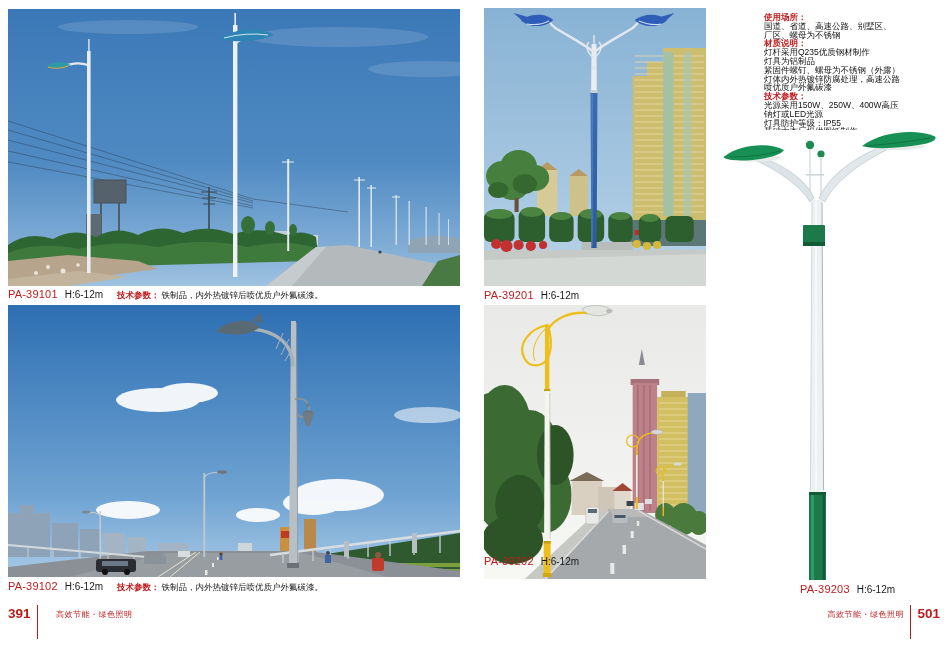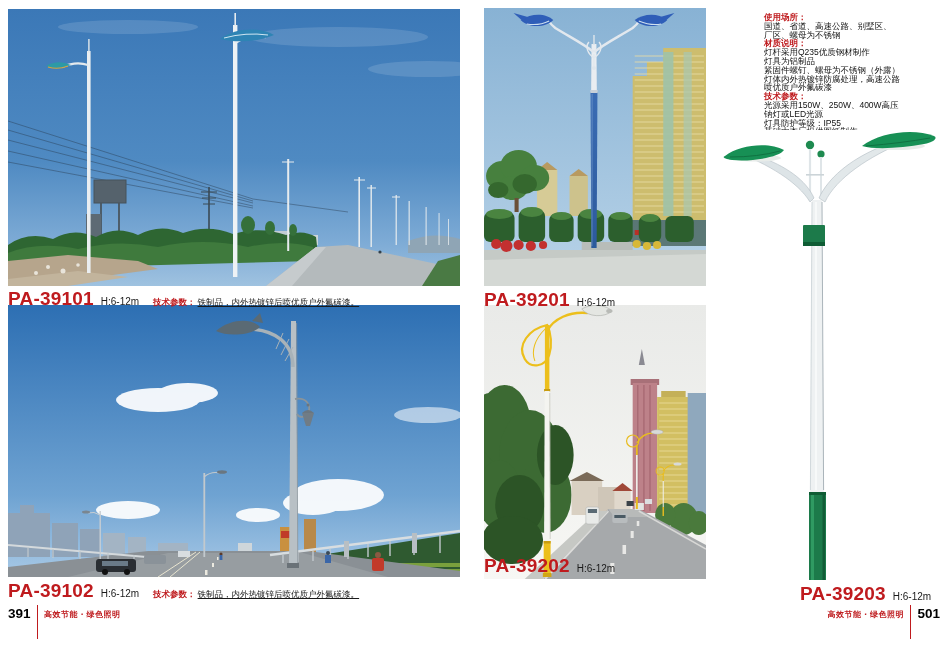--- a/index.html
+++ b/index.html
@@ -2,30 +2,30 @@
 <html style="--accent: #bf1b1e;"><head>
 <meta charset="utf-8">
 <style>
   html,body{margin:0;padding:0;background:#ffffff;}
   body{width:950px;height:651px;position:relative;font-family:"Liberation Sans","DejaVu Sans",sans-serif;overflow:hidden;}
   .page{position:absolute;inset:0;background:#fff;border-radius:7px;}
   .photo{position:absolute;overflow:hidden;background:#dfe6ec;}
   .photo svg{display:block;width:100%;height:100%;}
   .render{position:absolute;background:#fff;}
   .cap{position:absolute;white-space:nowrap;display:flex;align-items:baseline;}
-  .code{font-size:19px;font-weight:700;color:var(--accent,#bf1b1e);letter-spacing:.2px;}
+  .code{font-size:11px;font-weight:400;color:var(--accent,#bf1b1e);letter-spacing:.2px;}
   .hval{font-size:10px;color:#1a1a1a;margin-left:7px;}
   .tlabel{font-size:8.5px;font-weight:700;color:var(--accent,#bf1b1e);margin-left:14px;}
-  .tnote{font-size:8.5px;color:#1a1a1a;margin-left:2px;text-decoration:underline;}
+  .tnote{font-size:8.5px;color:#1a1a1a;margin-left:2px;}
   .spec{position:absolute;left:764px;top:13px;width:182px;font-size:8.5px;line-height:8.8px;color:#111;}
   .spec .sh{color:var(--accent,#bf1b1e);font-weight:700;}
   .foot{position:absolute;top:607px;display:flex;align-items:flex-start;}
-  .foot .pg{font-size:13.5px;font-weight:700;color:#000000;line-height:13px;}
+  .foot .pg{font-size:13.5px;font-weight:700;color:#b91c1c;line-height:13px;}
   .foot .vline{width:1.5px;height:34px;background:var(--accent,#bf1b1e);margin:-2px 6px 0 6px;}
-  .foot .slog{font-size:8px;font-weight:700;color:var(--accent,#bf1b1e);margin-top:2px;letter-spacing:.5px;}
+  .foot .slog{font-size:8px;font-weight:400;color:var(--accent,#bf1b1e);margin-top:2px;letter-spacing:.5px;margin-left:12px;}
   .foot-l{left:8px;}
   .foot-r{right:10px;}
 </style>
 </head>
 <body>
 
 <div class="page">
 
   <div class="photo" style="left:8px;top:9px;width:452px;height:277px;">
     <svg viewBox="0 0 452 277" preserveAspectRatio="none">

